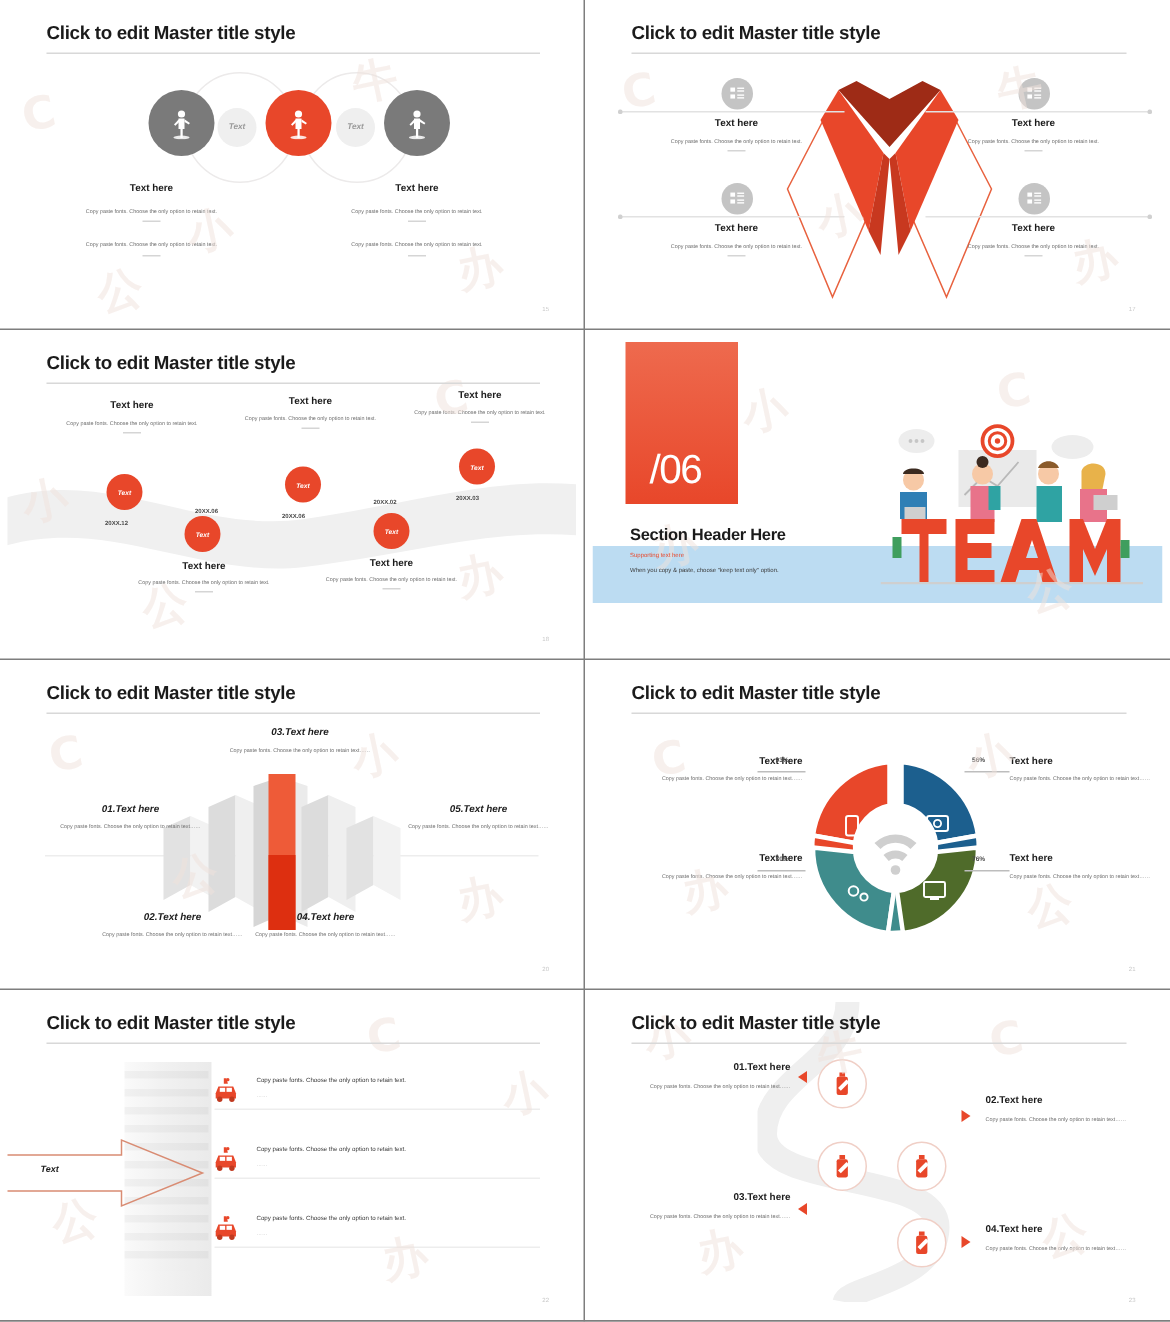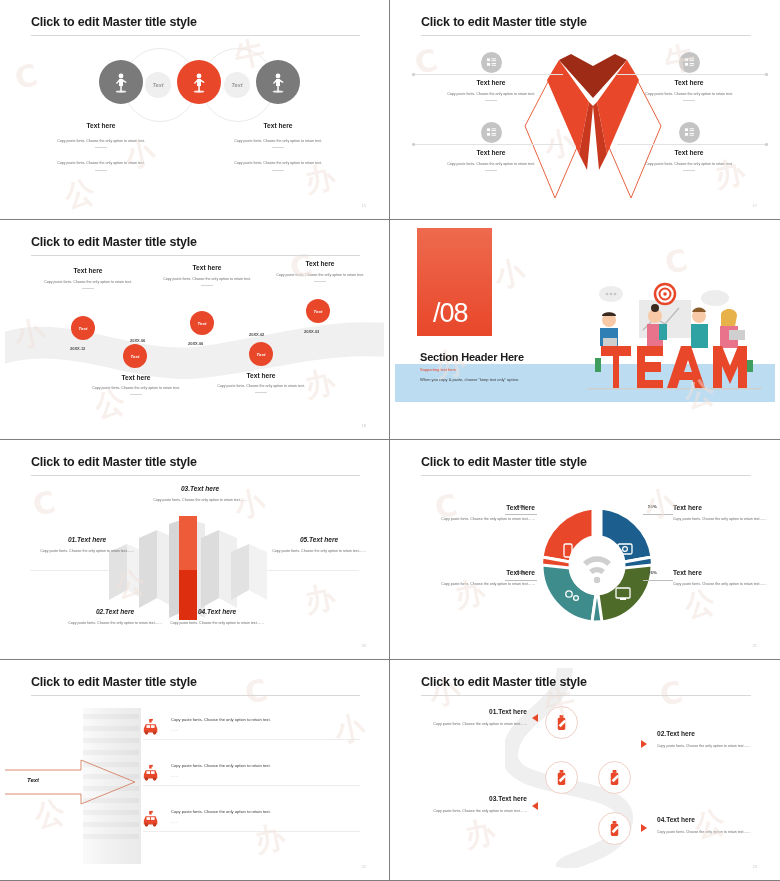--- a/index.html
+++ b/index.html
@@ -316,21 +316,21 @@
 
   <div class="slide">
    <div class="inner">
     <div class="wm">
       <span style="left:100px;top:30px;">小</span>
           <span style="left:270px;top:20px;">С</span>
       <span style="left:40px;top:120px;">办</span>
           <span style="left:290px;top:150px;">公</span>
     </div>
     <div style="position:absolute;left:22px;top:4px;width:75px;height:108px;background:linear-gradient(180deg,#ee6a4e,#e8472a);"></div>
-    <div style="position:absolute;left:38px;top:74px;font-size:27px;color:#fff;font-weight:300;letter-spacing:-1px;">/08</div>
+    <div style="position:absolute;left:38px;top:74px;font-size:27px;color:#fff;font-weight:300;letter-spacing:-1px;">/06</div>
 
     <div style="position:absolute;left:0;right:0;top:140px;height:38px;background:#bcdcf2;"></div>
 
     <div class="title" style="left:25px;top:127px;font-size:11px;color:#1b1b1b;z-index:6;">Section Header Here</div>
     <div style="position:absolute;left:25px;top:143px;font-size:4px;color:#e8472a;z-index:6;">Supporting text here</div>
     <div style="position:absolute;left:25px;top:153px;font-size:4px;color:#3a3a3a;z-index:6;">When you copy &amp; paste, choose "keep text only" option.</div>
 
     <svg width="175" height="125" viewBox="0 0 175 125" style="position:absolute;left:192px;top:48px;">
       <rect x="52" y="28" width="52" height="38" fill="#eaeaea"></rect>
       <polyline points="56,58 68,46 78,52 92,36" fill="none" stroke="#b9b9b9" stroke-width="1.2"></polyline>

